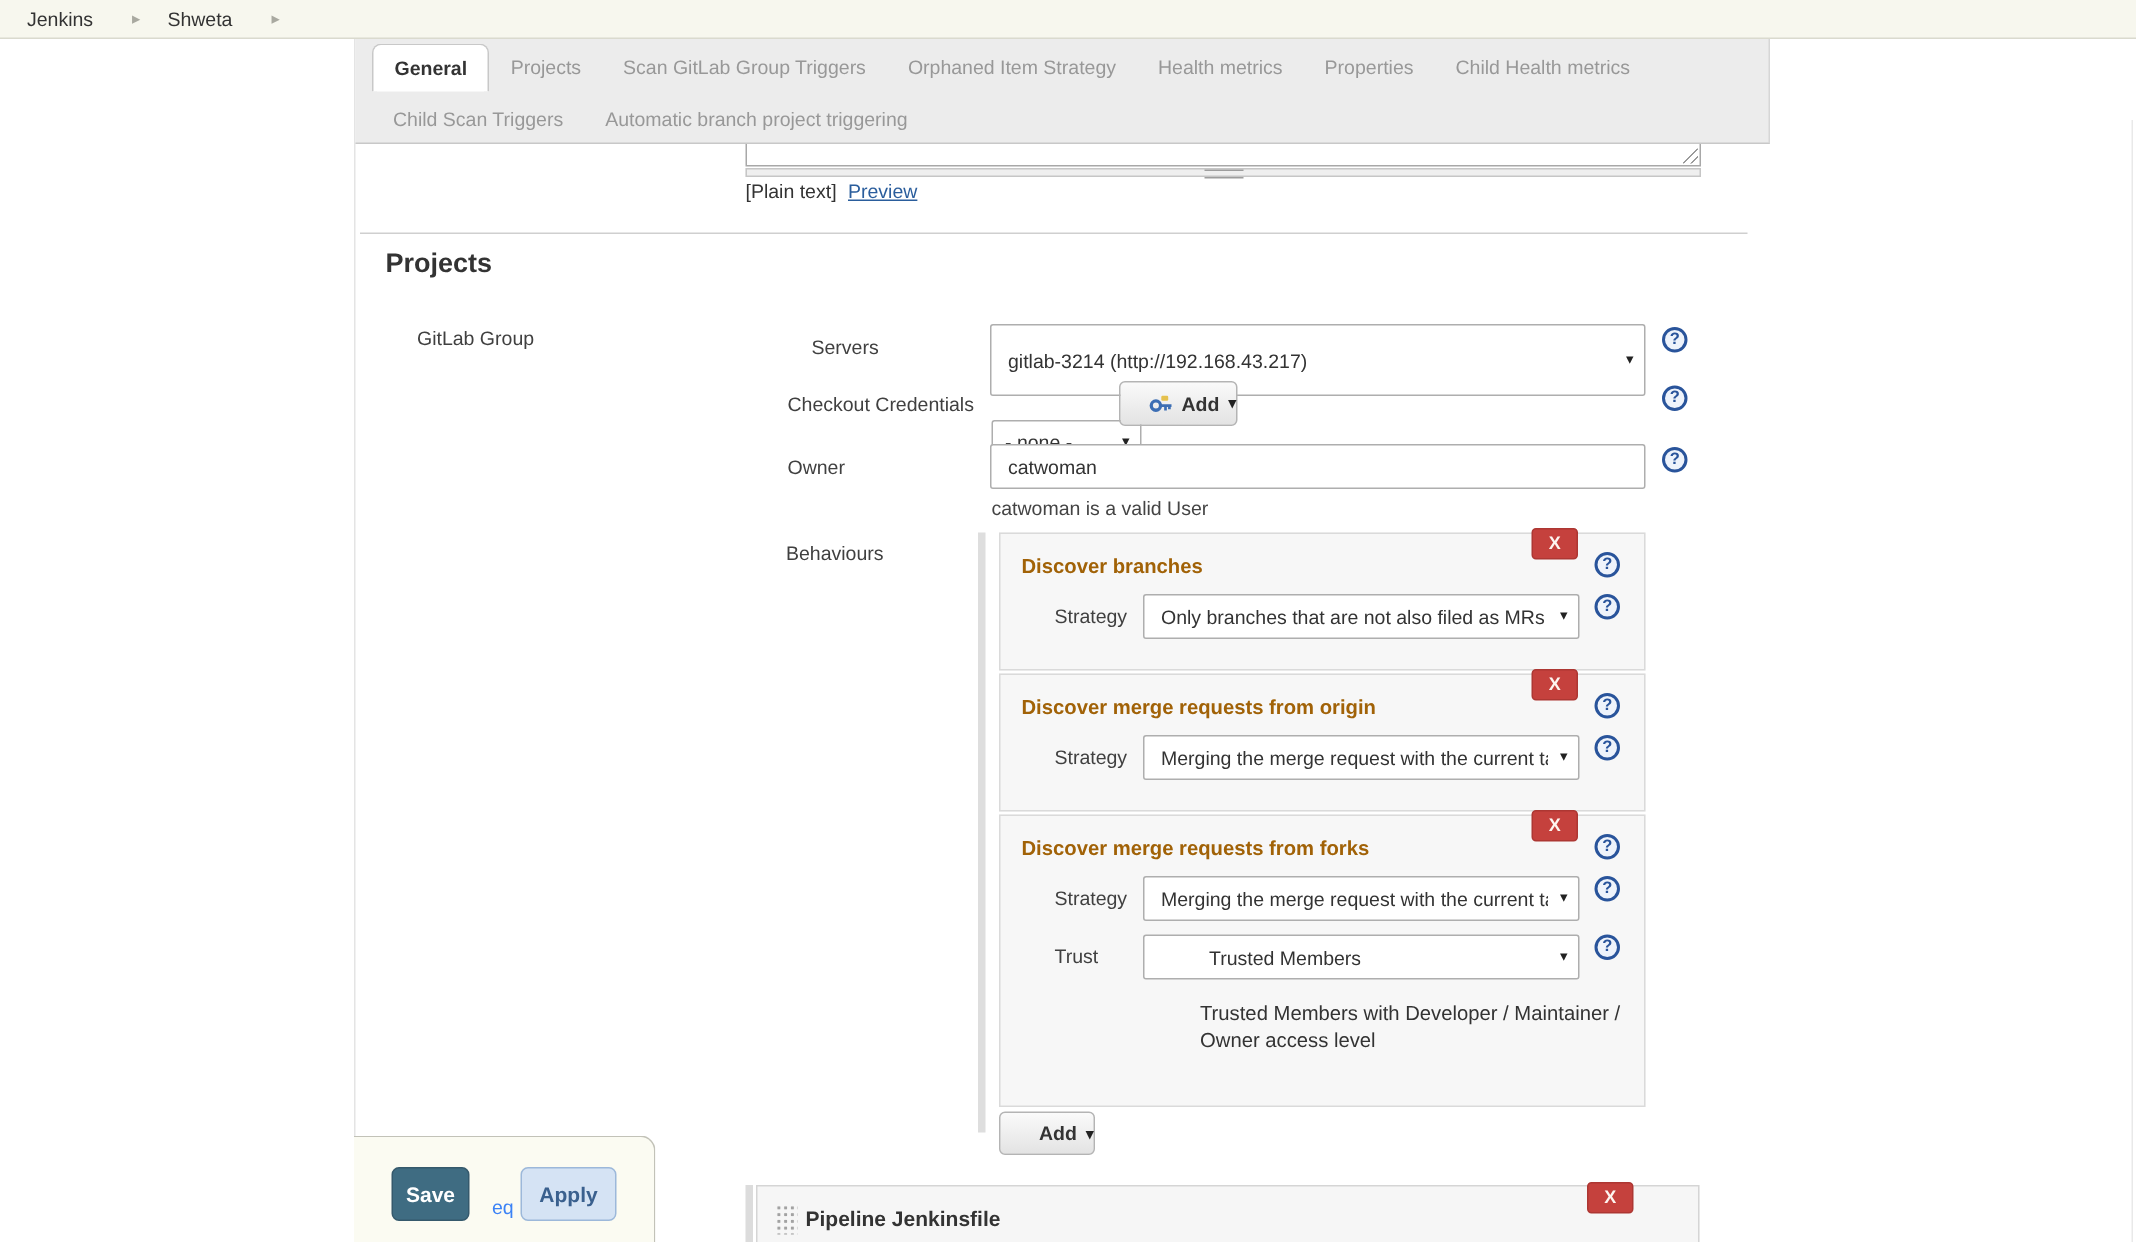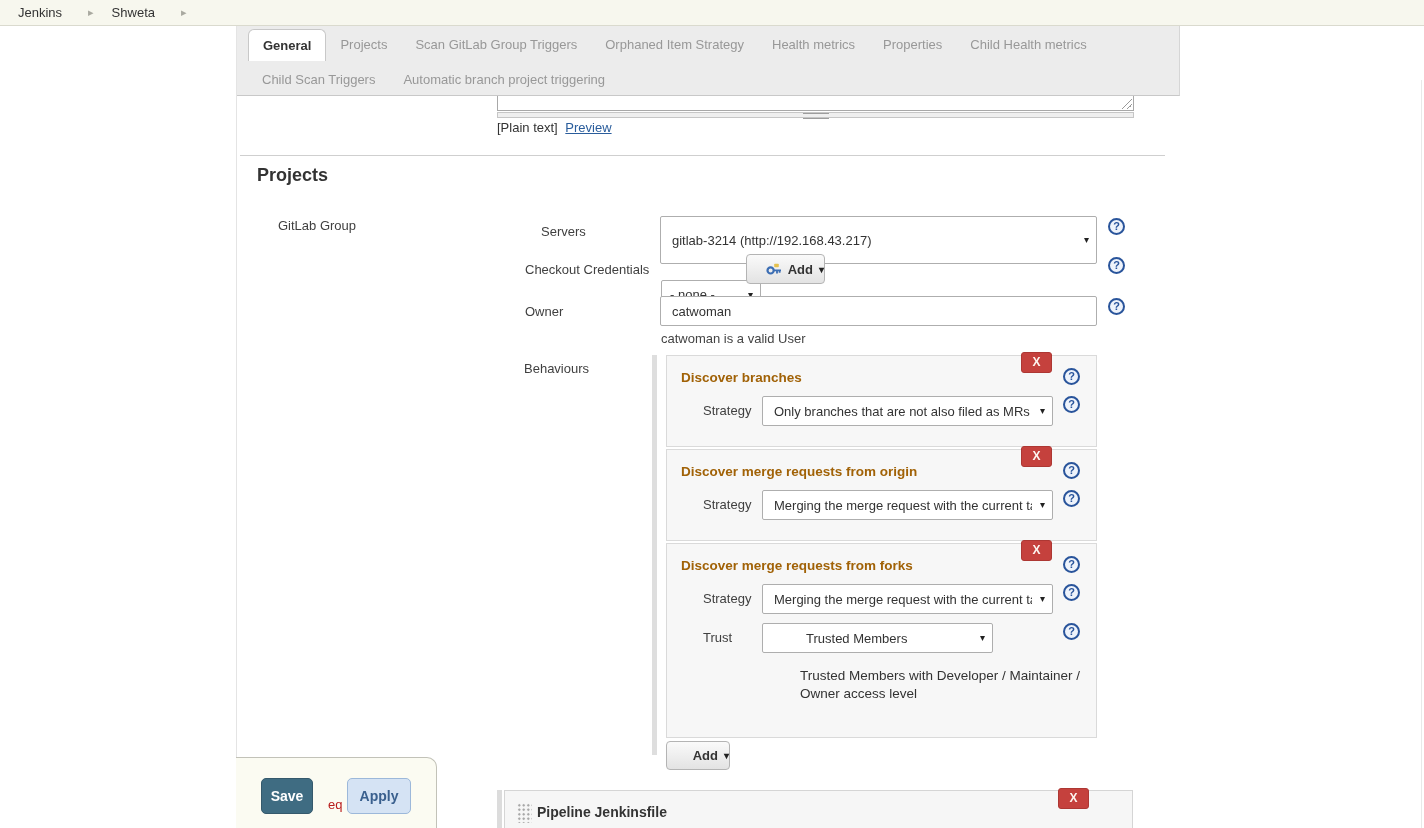--- a/index.html
+++ b/index.html
@@ -72,21 +72,21 @@
   }
   .select .caret {
     position:absolute; right:7px; top:50%; transform:translateY(-54%);
     font-size:10px; color:#222; background:#fff; padding-left:2px;
   }
   .sel-servers { left:660px; top:216px; width:437px; height:48px; }
   .sel-none { left:661px; top:255px; width:100px; height:29px; padding:0 16px 0 8px;margin-top:25px; }
   .sel-strategy1 { left:762px; top:396px; width:291px; height:30px; }
   .sel-strategy2 { left:762px; top:490px; width:291px; height:30px; }
   .sel-strategy3 { left:762px; top:584px; width:291px; height:30px; }
-  .sel-trust { left:762px; top:623px; width:231px; height:30px;padding-left:43px; }
+  .sel-trust { left:762px; top:623px; width:291px; height:30px;padding-left:43px; }
   .select-text { overflow:hidden; white-space:nowrap; }
   .text-input {
     position:absolute; left:660px; top:296px; width:437px; height:30px;
     border:1px solid #aeaeae; border-radius:2px; font-size:13px; color:#333;
     padding:0 11px; font-family:"Liberation Sans", sans-serif;
   }
   .validation-ok { position:absolute; left:661px; top:331px; font-size:13px; color:#444; }
   
   .gray-btn {
     position:absolute; display:flex; align-items:center; justify-content:flex-end; gap:6px;
@@ -149,21 +149,21 @@
     background-image:radial-gradient(#a2a2a2 1.1px, transparent 1.3px);
     background-size:4.5px 4.5px;
   }
   .pipeline-title { position:absolute; left:537px; top:804px; font-size:14px; font-weight:bold; color:#333; }
   
   .save-panel {
     position:absolute; left:236px; top:757px; width:201px; height:71px;
     background:#fbfbf2; border-top:1px solid #c2c2b8; border-right:1px solid #c2c2b8;
     border-radius:0 10px 0 0; z-index:6;
   }
-  .obscured-text { position:absolute; left:92px; top:39px; font-size:13px; color:#b91c1c; z-index:0; }
+  .obscured-text { position:absolute; left:92px; top:39px; font-size:13px; color:#3b82f6; z-index:0; }
   .btn-save {
     position:absolute; left:25px; top:20px; width:52px; height:36px;
     background:#3f6c82; border:1px solid #35596c; border-radius:5px;
     color:#fff; font-weight:bold; font-size:14px; cursor:pointer; z-index:2;
     font-family:"Liberation Sans", sans-serif;
   }
   .btn-apply {
     position:absolute; left:111px; top:20px; width:64px; height:36px;
     background:#d5e3f4; border:1px solid #9cb8da; border-radius:5px;
     color:#3a608e; font-weight:bold; font-size:14px; cursor:pointer; z-index:2;

